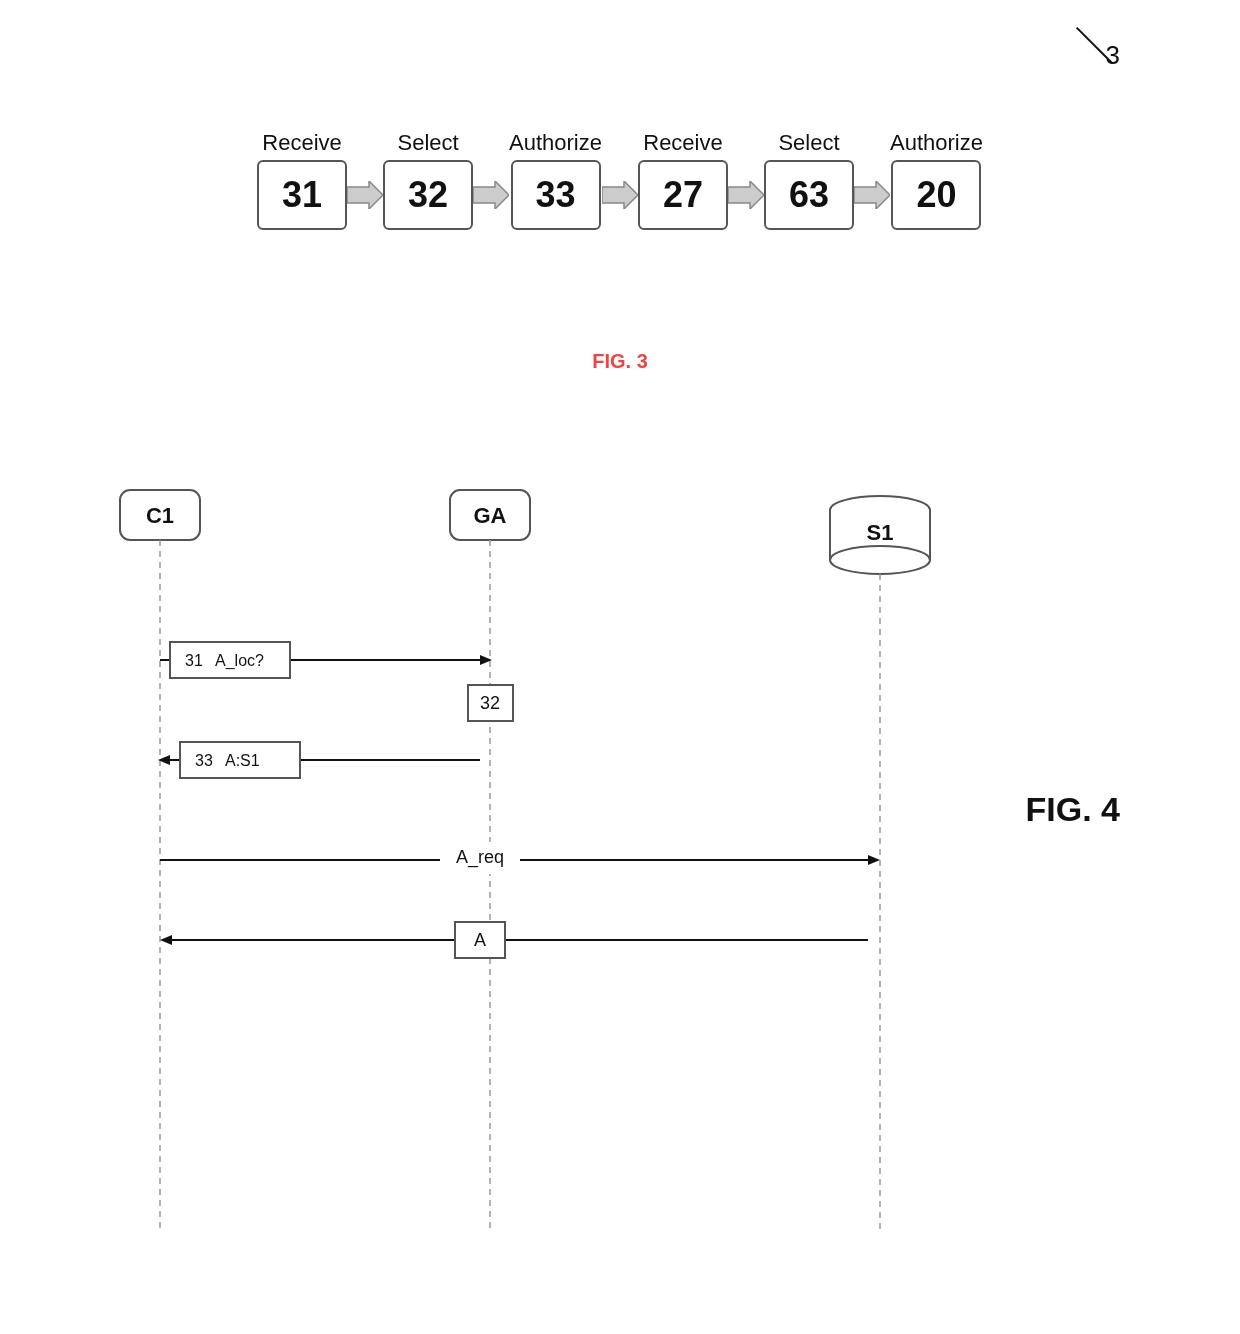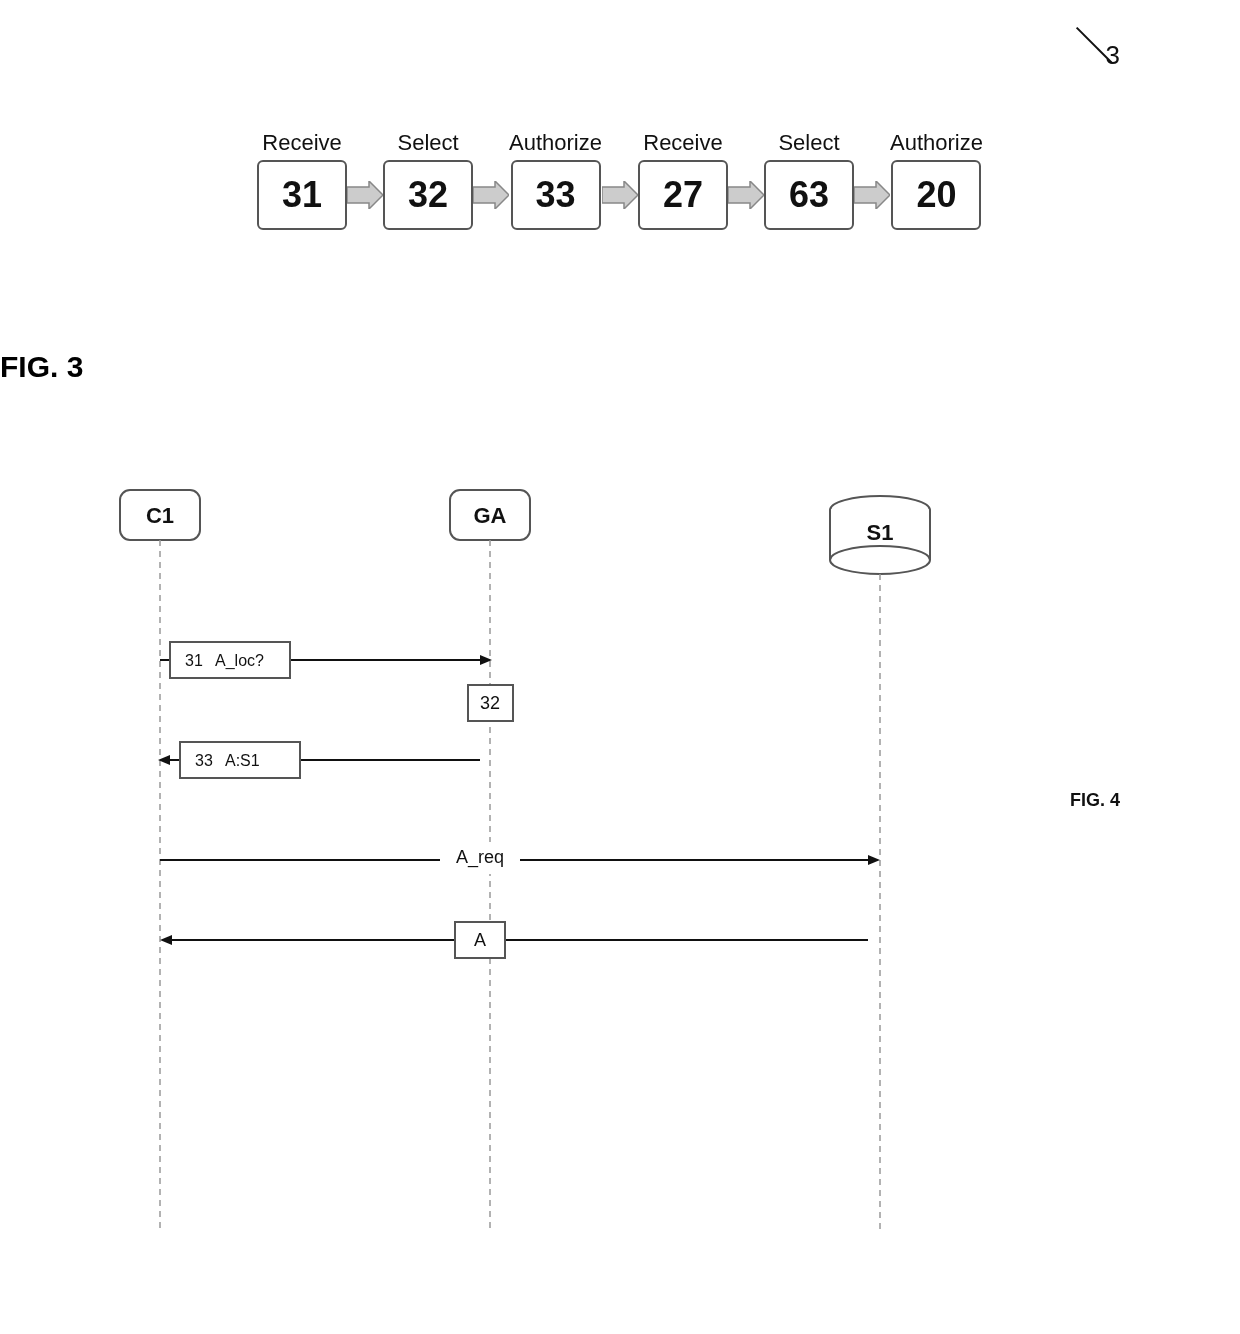--- a/index.html
+++ b/index.html
@@ -65,23 +65,24 @@
     .arrow-svg {
       width: 36px;
       height: 28px;
     }
 
     .fig3-caption {
       position: absolute;
       top: 350px;
       left: 0;
       right: 0;
-      font-size: 30px;
+      text-align: center;
+      font-size: 20px;
       font-weight: bold;
-      color: #000000;
+      color: #ef4444;
     }
 
     
     .ref-number {
       position: absolute;
       top: 40px;
       right: 120px;
       font-size: 26px;
       color: #111;
     }
@@ -103,21 +104,21 @@
       top: 480px;
       left: 60px;
       right: 60px;
       height: 800px;
     }
 
     .fig4-caption {
       position: absolute;
       top: 310px;
       right: 60px;
-      font-size: 18px;
+      font-size: 34px;
       font-weight: bold;
       color: #111;
     }
   </style>
 </head>
 <body>
 
 <div class="ref-number">3</div>
 <div class="ref-line"></div>
 

